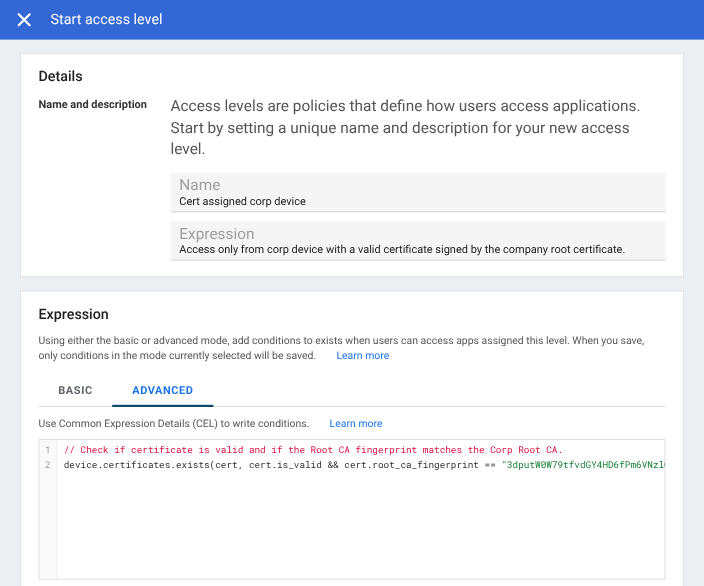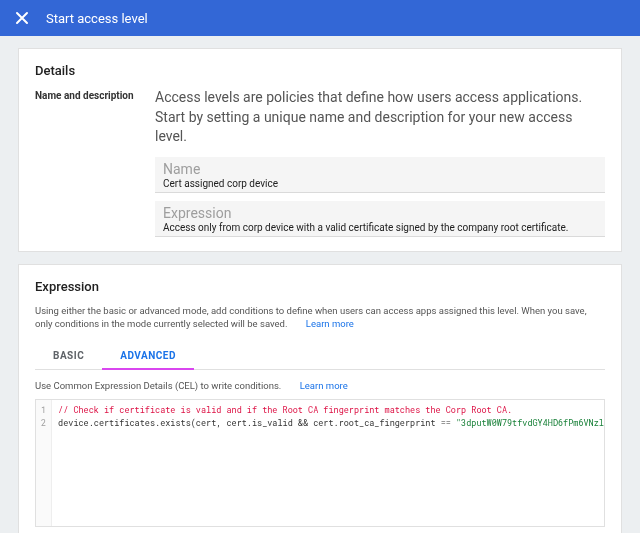--- a/index.html
+++ b/index.html
@@ -88,21 +88,21 @@
       padding: 8px 18px 7px 18px;
       font-size: 10px;
       letter-spacing: 0.5px;
       color: #5f6368;
       cursor: pointer;
       text-transform: uppercase;
       font-weight: bold;
     }
     .tab.active {
       color: #1a73e8;
-      border-bottom: 2px solid #d946ef;
+      border-bottom: 2px solid #0c4a6e;
       margin-bottom: -1px;
     }
     .cel-desc {
       font-size: 9.5px;
       color: #555;
       margin-bottom: 8px;
     }
     .code-editor {
       border: 1px solid #e0e0e0;
       background: #fff;
@@ -185,21 +185,21 @@
         <div class="field-label">Expression</div>
         <div class="field-value">Access only from corp device with a valid certificate signed by the company root certificate.</div>
       </div>
     </div>
   </div>
 </div>
 
 <div class="card">
   <div class="section-title">Expression</div>
   <div class="conditions-desc">
-    <span>Using either the basic or advanced mode, add conditions to define when users can access apps assigned this level. When you save, only conditions in the mode currently selected will be saved. </span><span class="link">Learn more</span>
+    <span>Using either the basic or advanced mode, add conditions to exists when users can access apps assigned this level. When you save, only conditions in the mode currently selected will be saved. </span><span class="link">Learn more</span>
   </div>
   <div class="tabs">
     <div class="tab">BASIC</div>
     <div class="tab active">ADVANCED</div>
   </div>
   <div class="cel-desc">
     <span>Use Common Expression Details (CEL) to write conditions. </span><span class="link">Learn more</span>
   </div>
   <div class="code-editor">
     <div class="gutter">

